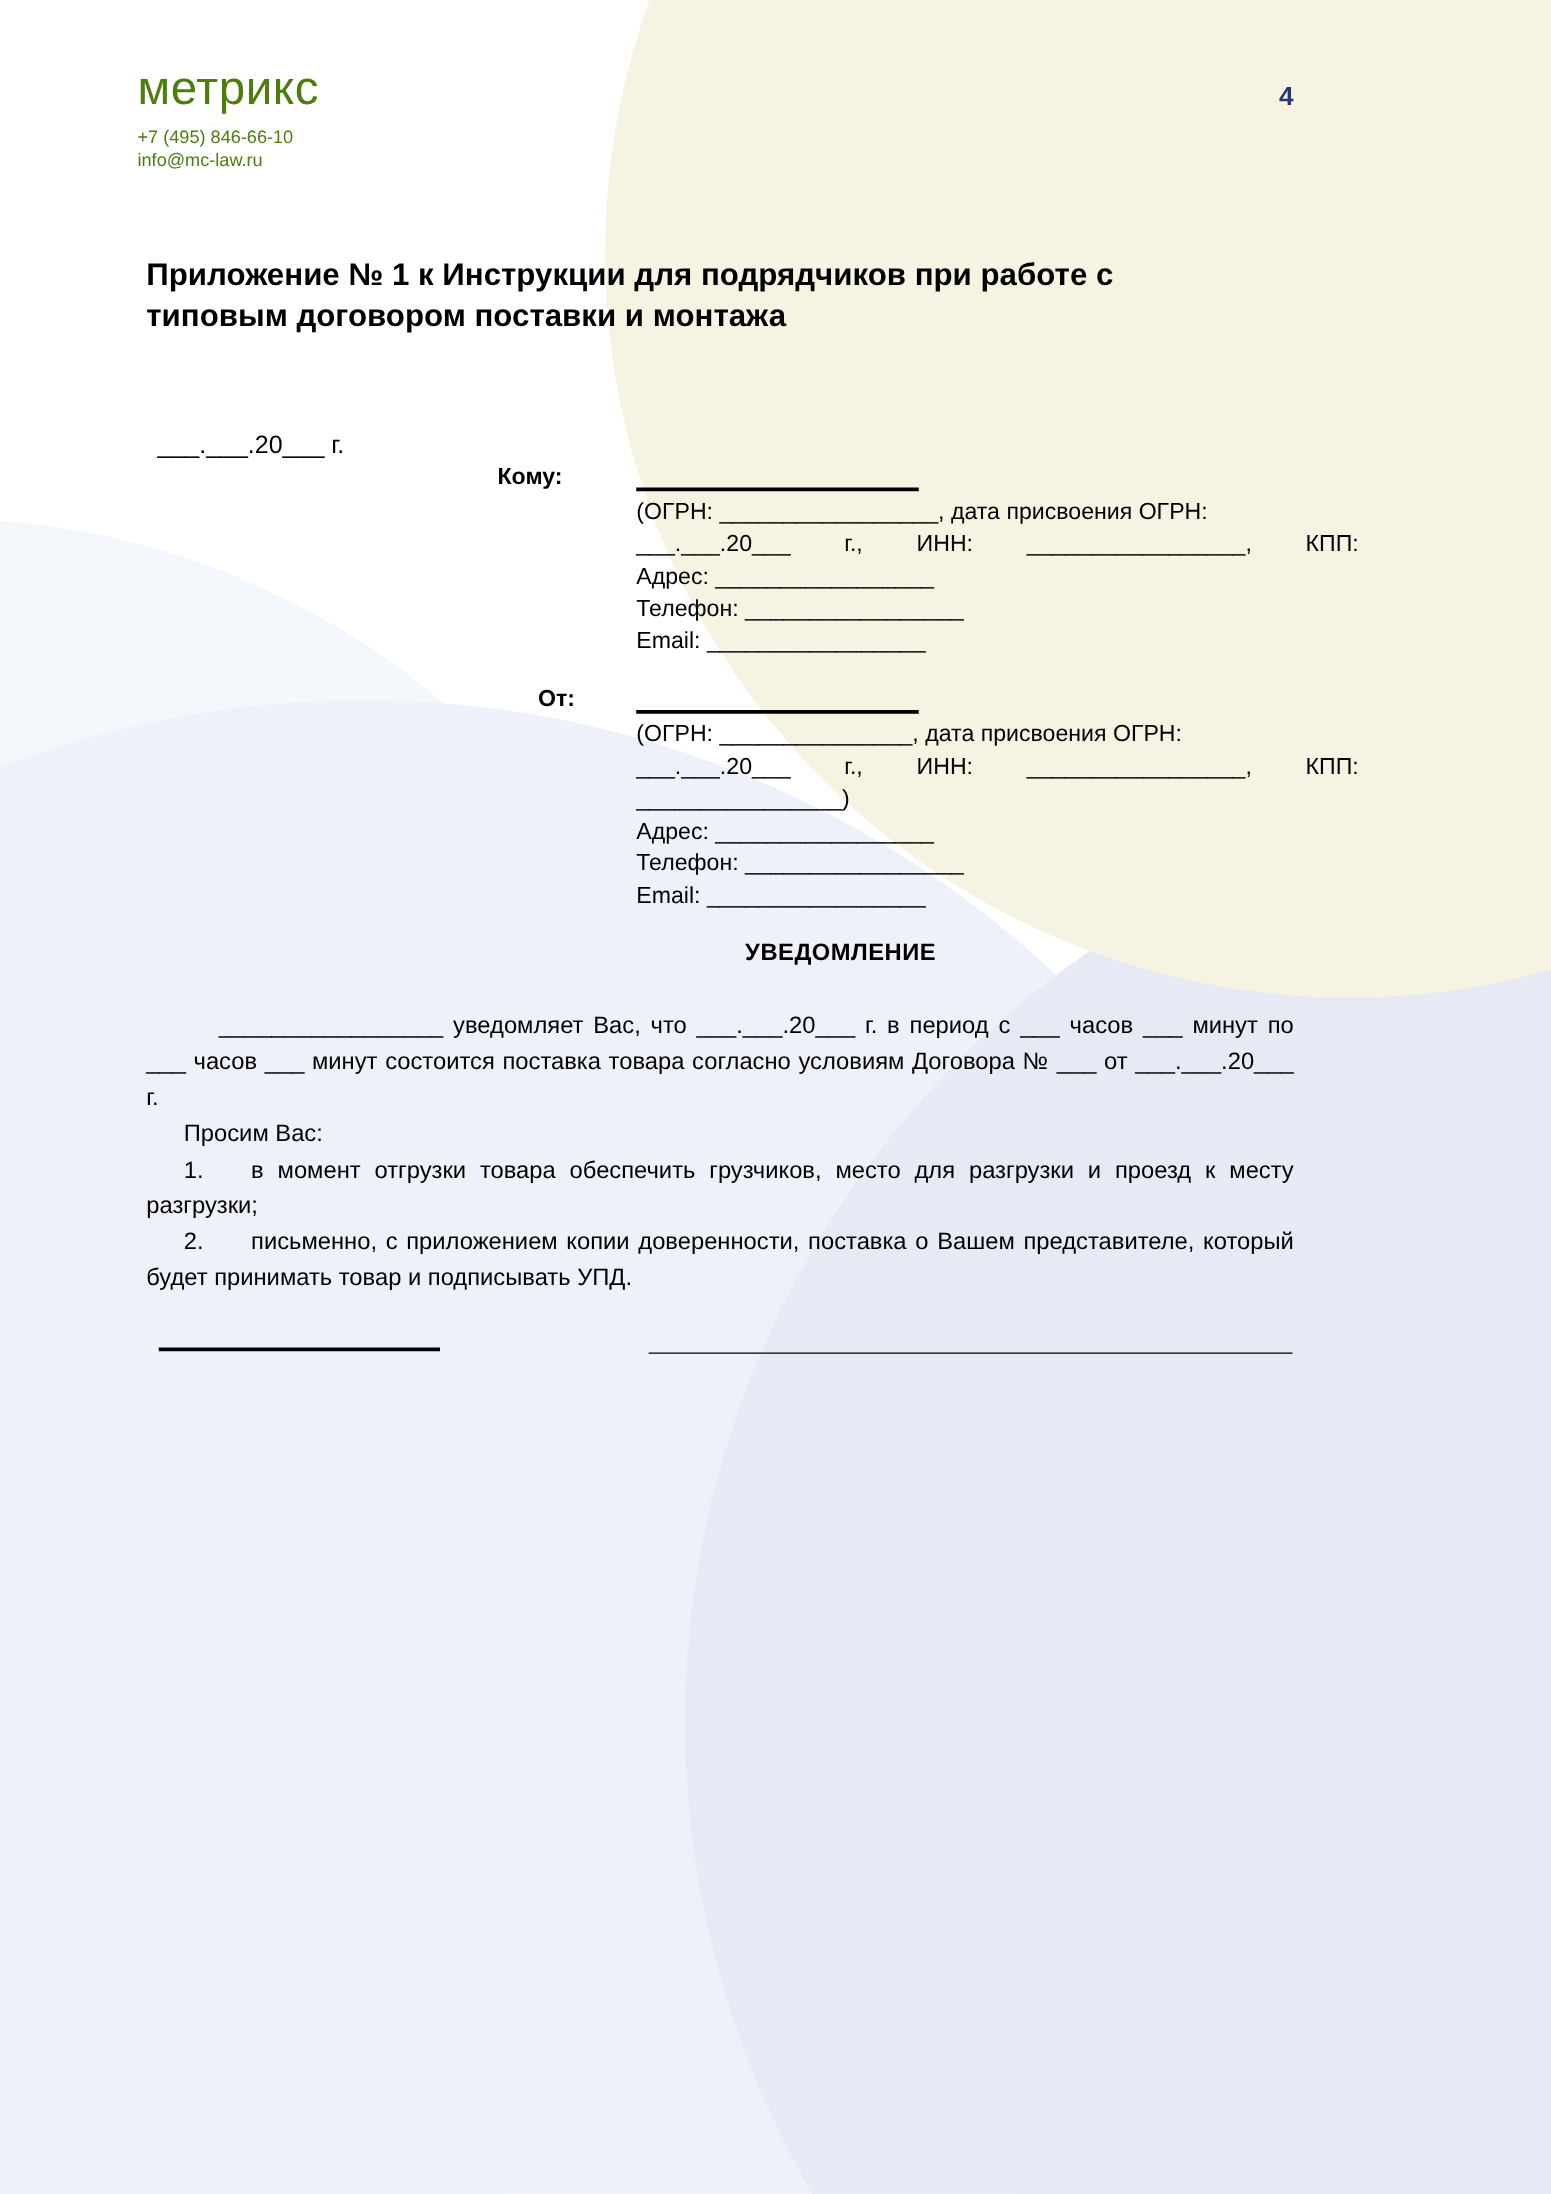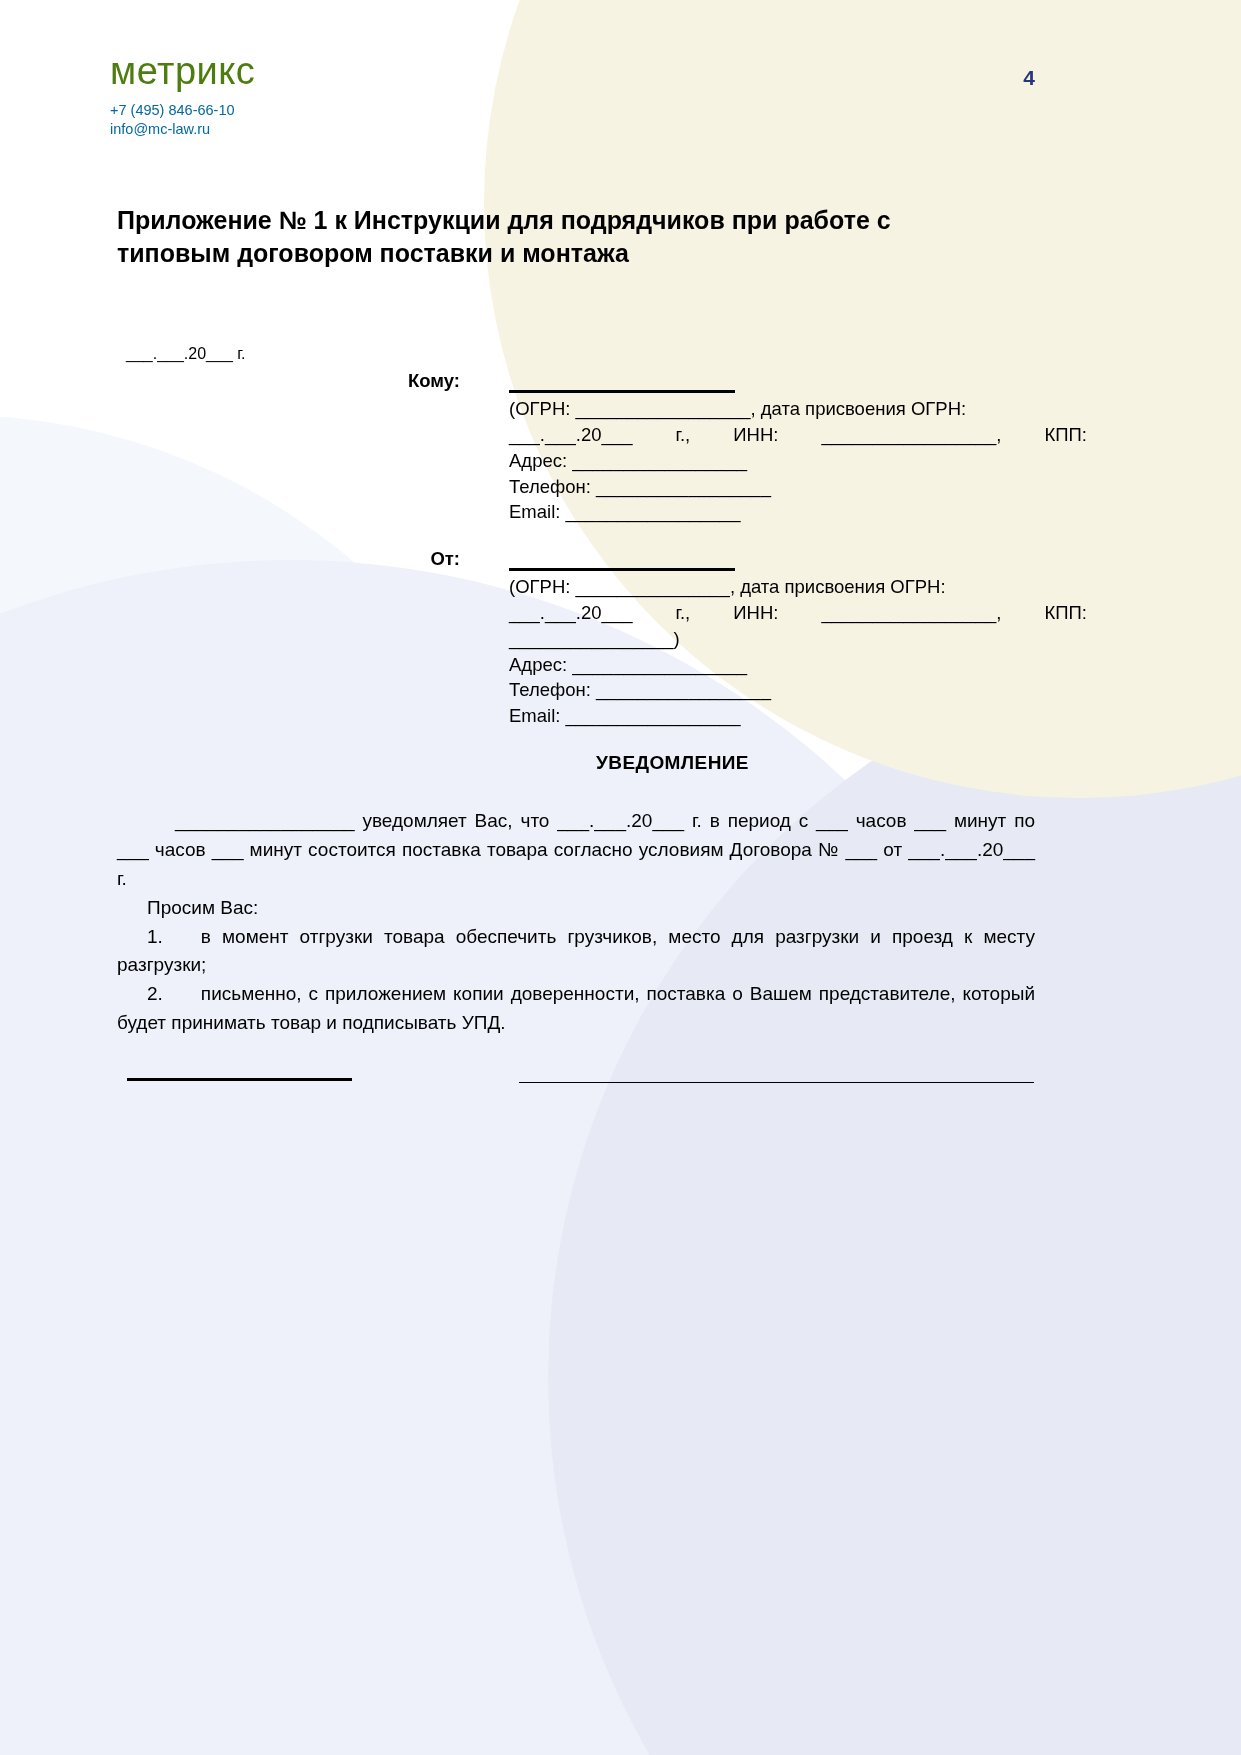--- a/index.html
+++ b/index.html
@@ -49,40 +49,40 @@
 
   .logo {
     position:absolute; left:110px; top:52px;
     font-size:38px; font-weight:400;
     color:#4d7c0f;
     letter-spacing:0.5px;
     line-height:1;
   }
   .contact {
     position:absolute; left:110px; top:101px;
-    font-size:14.5px; color:#0369a1; line-height:1.32;
+    font-size:14.5px; color:#4d7c0f; line-height:1.32;
   }
   .contact div { white-space:nowrap; }
 
   .page-number {
     position:absolute; left:1014px; top:66px;
     width:30px; text-align:center;
     font-size:21px; font-weight:bold; color:#24377C;
   }
 
   .doc-title {
     position:absolute; left:117px; top:204px;
     width:830px;
     font-size:25px; font-weight:bold; color:#000;
     line-height:1.33;
   }
 
   .date-line {
     position:absolute; left:126px; top:345px;
-    font-size:16px; color:#000; white-space:nowrap;
+    font-size:20px; color:#000; white-space:nowrap;
   }
 
   
   .addr-block { position:absolute; font-size:18.5px; color:#000; }
   .addr-block .lbl {
     position:absolute; font-weight:bold; white-space:nowrap;
     text-align:right;
   }
   .addr-block .body { position:absolute; left:0; top:0; width:580px;margin-left:37px; }
   .addr-block .body .ln { line-height:1.40; white-space:nowrap; }
@@ -141,21 +141,21 @@
     <div>info@mc-law.ru</div>
   </div>
 
   <div class="page-number">4</div>
 
   <div class="doc-title">Приложение № 1 к Инструкции для подрядчиков при работе с типовым договором поставки и монтажа</div>
 
   <div class="date-line">___.___.20___ г.</div>
 
   <div class="addr-block" style="left:472px; top:370px; width:580px;">
-    <div class="lbl" style="left:-84px; top:0; width:72px;">Кому:</div>
+    <div class="lbl" style="left:-84px; top:0; width:72px;text-align:center;">Кому:</div>
     <div class="body">
       <div class="ln">
         <span class="rule-thick" style="width:226px;"></span>
       </div>
       <div class="ln">(ОГРН: _________________, дата присвоения ОГРН:</div>
       <div class="ln justified" style="width:578px;">
         <span>___.___.20___</span>
         <span>г.,</span>
         <span>ИНН:</span>
         <span>_________________,</span>

